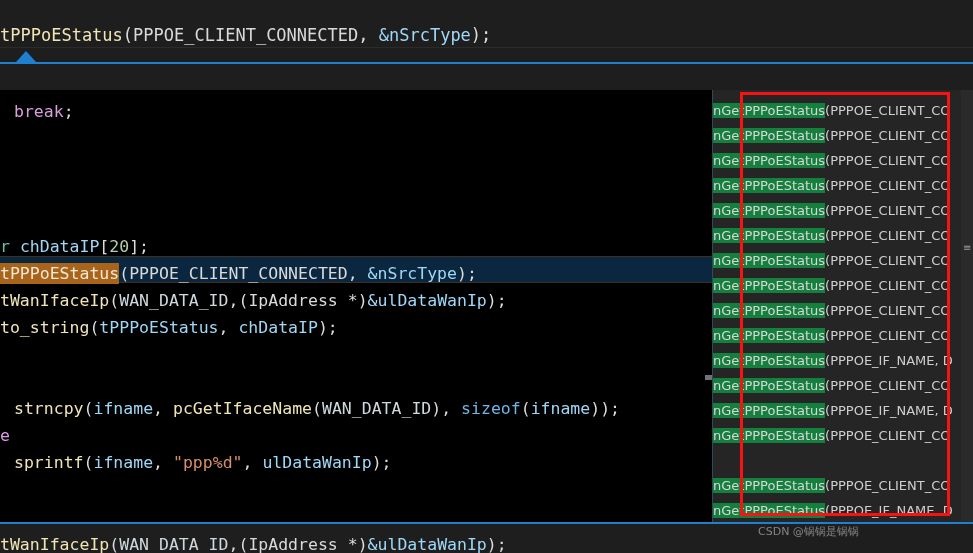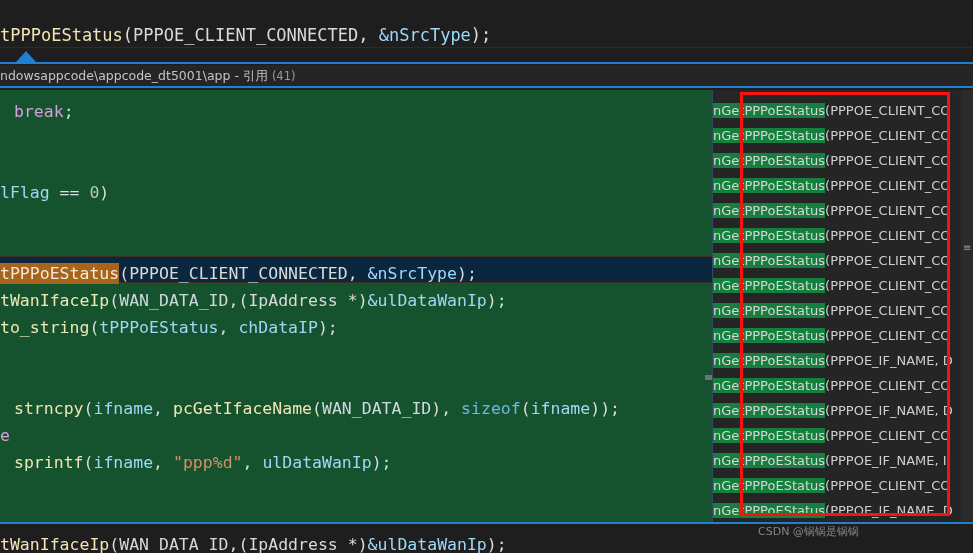--- a/index.html
+++ b/index.html
@@ -54,21 +54,21 @@
   .peek-title .count { color: #9a9a9a; font-size: 11.5px; }
 
   
   .peek-body {
     position: absolute; left: 0; top: 90px; width: 973px; height: 432px;
     background: #011c2e;
     overflow: hidden;
   }
   .code-pane {
     position: absolute; left: 0; top: 0; width: 724px; height: 432px;
-    background: #14532d;
+    background: #000000;
     overflow: hidden;
   }
   .cl {
     position: absolute; left: 0;
     white-space: pre;
     font-size: 16.5px;
     line-height: 27px;
     font-family: "DejaVu Sans Mono", monospace;
   }
   .hl-line {
@@ -176,32 +176,29 @@
 
   <div class="host-top">
     <div class="host-code-line" id="host-top-line"><span class="s-fn">tPPPoEStatus</span><span class="s-plain">(</span><span class="s-const">PPPOE_CLIENT_CONNECTED</span><span class="s-plain">, </span><span class="s-var">&amp;nSrcType</span><span class="s-plain">);</span></div>
   </div>
 
   <div class="peek-head">
     <div class="peek-arrow"></div>
     <div class="peek-arrow-rule"></div>
   </div>
 
-  <div class="peek-title-bar">
-    <div class="peek-title" id="peek-title"><span>ndowsappcode\appcode_dt5001\app - 引用 </span><span class="count">(41)</span></div>
-  </div>
 
   <div class="peek-body">
 
     <div class="code-pane" id="code-pane">
         <div class="cl" style="top: 8px; left: 14px;"><span class="s-kw">break</span><span class="s-plain">;</span></div>
         <div class="cl" style="top: 35px; left: 0px;"></div>
         <div class="cl" style="top: 62px; left: 0px;"></div>
-        <div class="cl" style="top: 89px; left: 0px;"><span class="s-var">lFlag </span><span class="s-plain">== </span><span class="s-num">0</span><span class="s-plain">)</span></div>
         <div class="cl" style="top: 116px; left: 0px;"></div>
+        <div class="cl" style="top: 143px; left: 0px;"><span class="s-type">r </span><span class="s-var">chDataIP</span><span class="s-plain">[</span><span class="s-num">20</span><span class="s-plain">];</span></div>
         <div class="hl-line" style="top: 166px;"></div>
         <div class="cl" style="top: 170px; left: 0px;"><span class="match">tPPPoEStatus</span><span class="s-plain">(</span><span class="s-const">PPPOE_CLIENT_CONNECTED</span><span class="s-plain">, </span><span class="s-var">&amp;nSrcType</span><span class="s-plain">);</span></div>
         <div class="cl" style="top: 197px; left: 0px;"><span class="s-fn">tWanIfaceIp</span><span class="s-plain">(</span><span class="s-dim">WAN_DATA_ID</span><span class="s-plain">,(</span><span class="s-const">IpAddress </span><span class="s-plain">*)</span><span class="s-var">&amp;ulDataWanIp</span><span class="s-plain">);</span></div>
         <div class="cl" style="top: 224px; left: 0px;"><span class="s-fn">to_string</span><span class="s-plain">(</span><span class="s-var">tPPPoEStatus</span><span class="s-plain">, </span><span class="s-var">chDataIP</span><span class="s-plain">);</span></div>
         <div class="cl" style="top: 251px; left: 0px;"></div>
         <div class="cl" style="top: 305px; left: 14px;"><span class="s-fn">strncpy</span><span class="s-plain">(</span><span class="s-var">ifname</span><span class="s-plain">, </span><span class="s-fn">pcGetIfaceName</span><span class="s-plain">(</span><span class="s-dim">WAN_DATA_ID</span><span class="s-plain">), </span><span class="s-kw2">sizeof</span><span class="s-plain">(</span><span class="s-var">ifname</span><span class="s-plain">));</span></div>
         <div class="cl" style="top: 332px; left: 0px;"><span class="s-kw">e</span></div>
         <div class="cl" style="top: 359px; left: 14px;"><span class="s-fn">sprintf</span><span class="s-plain">(</span><span class="s-var">ifname</span><span class="s-plain">, </span><span class="s-str">"ppp%d"</span><span class="s-plain">, </span><span class="s-var">ulDataWanIp</span><span class="s-plain">);</span></div>
       </div>
 
@@ -217,21 +214,20 @@
         <div class="res-row" style="top: 108px;"><span class="m">nGetPPPoEStatus</span><span>(PPPOE_CLIENT_CO</span></div>
         <div class="res-row" style="top: 133px;"><span class="m">nGetPPPoEStatus</span><span>(PPPOE_CLIENT_CO</span></div>
         <div class="res-row" style="top: 158px;"><span class="m">nGetPPPoEStatus</span><span>(PPPOE_CLIENT_CO</span></div>
         <div class="res-row" style="top: 183px;"><span class="m">nGetPPPoEStatus</span><span>(PPPOE_CLIENT_CO</span></div>
         <div class="res-row" style="top: 208px;"><span class="m">nGetPPPoEStatus</span><span>(PPPOE_CLIENT_CO</span></div>
         <div class="res-row" style="top: 233px;"><span class="m">nGetPPPoEStatus</span><span>(PPPOE_CLIENT_CO</span></div>
         <div class="res-row" style="top: 258px;"><span class="m">nGetPPPoEStatus</span><span>(PPPOE_IF_NAME, D</span></div>
         <div class="res-row" style="top: 283px;"><span class="m">nGetPPPoEStatus</span><span>(PPPOE_CLIENT_CO</span></div>
         <div class="res-row" style="top: 308px;"><span class="m">nGetPPPoEStatus</span><span>(PPPOE_IF_NAME, D</span></div>
         <div class="res-row" style="top: 333px;"><span class="m">nGetPPPoEStatus</span><span>(PPPOE_CLIENT_CO</span></div>
-        <div class="res-row" style="top: 358px;"><span class="m">nGetPPPoEStatus</span><span>(PPPOE_IF_NAME, I</span></div>
         <div class="res-row" style="top: 383px;"><span class="m">nGetPPPoEStatus</span><span>(PPPOE_CLIENT_CO</span></div>
         <div class="res-row" style="top: 408px;"><span class="m">nGetPPPoEStatus</span><span>(PPPOE_IF_NAME, D</span></div>
       </div>
   </div>
 
   <div class="res-scrollbar"></div>
   <div class="res-scroll-glyph" id="res-scroll-glyph">≡</div>
 
   <div class="annot-box"></div>
 

